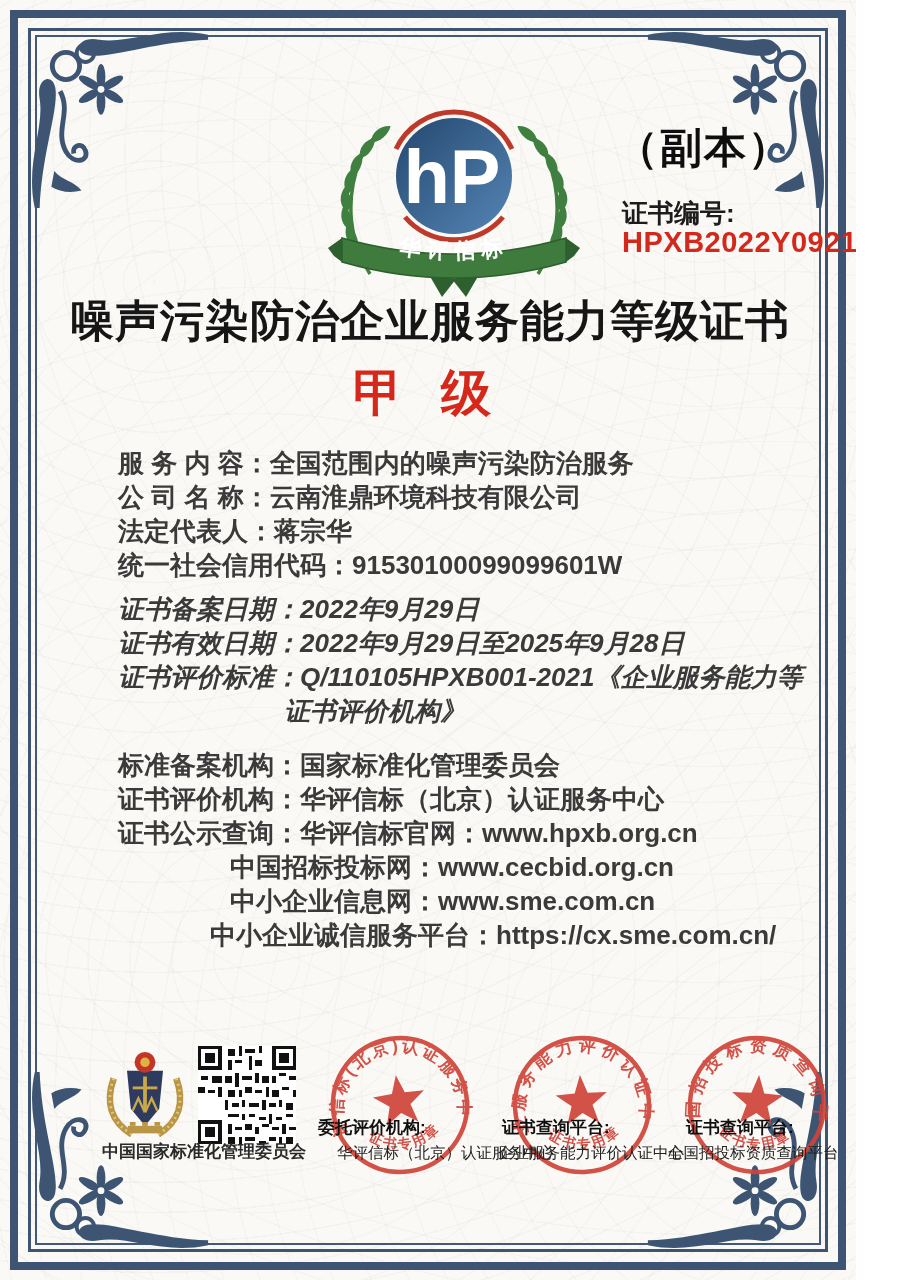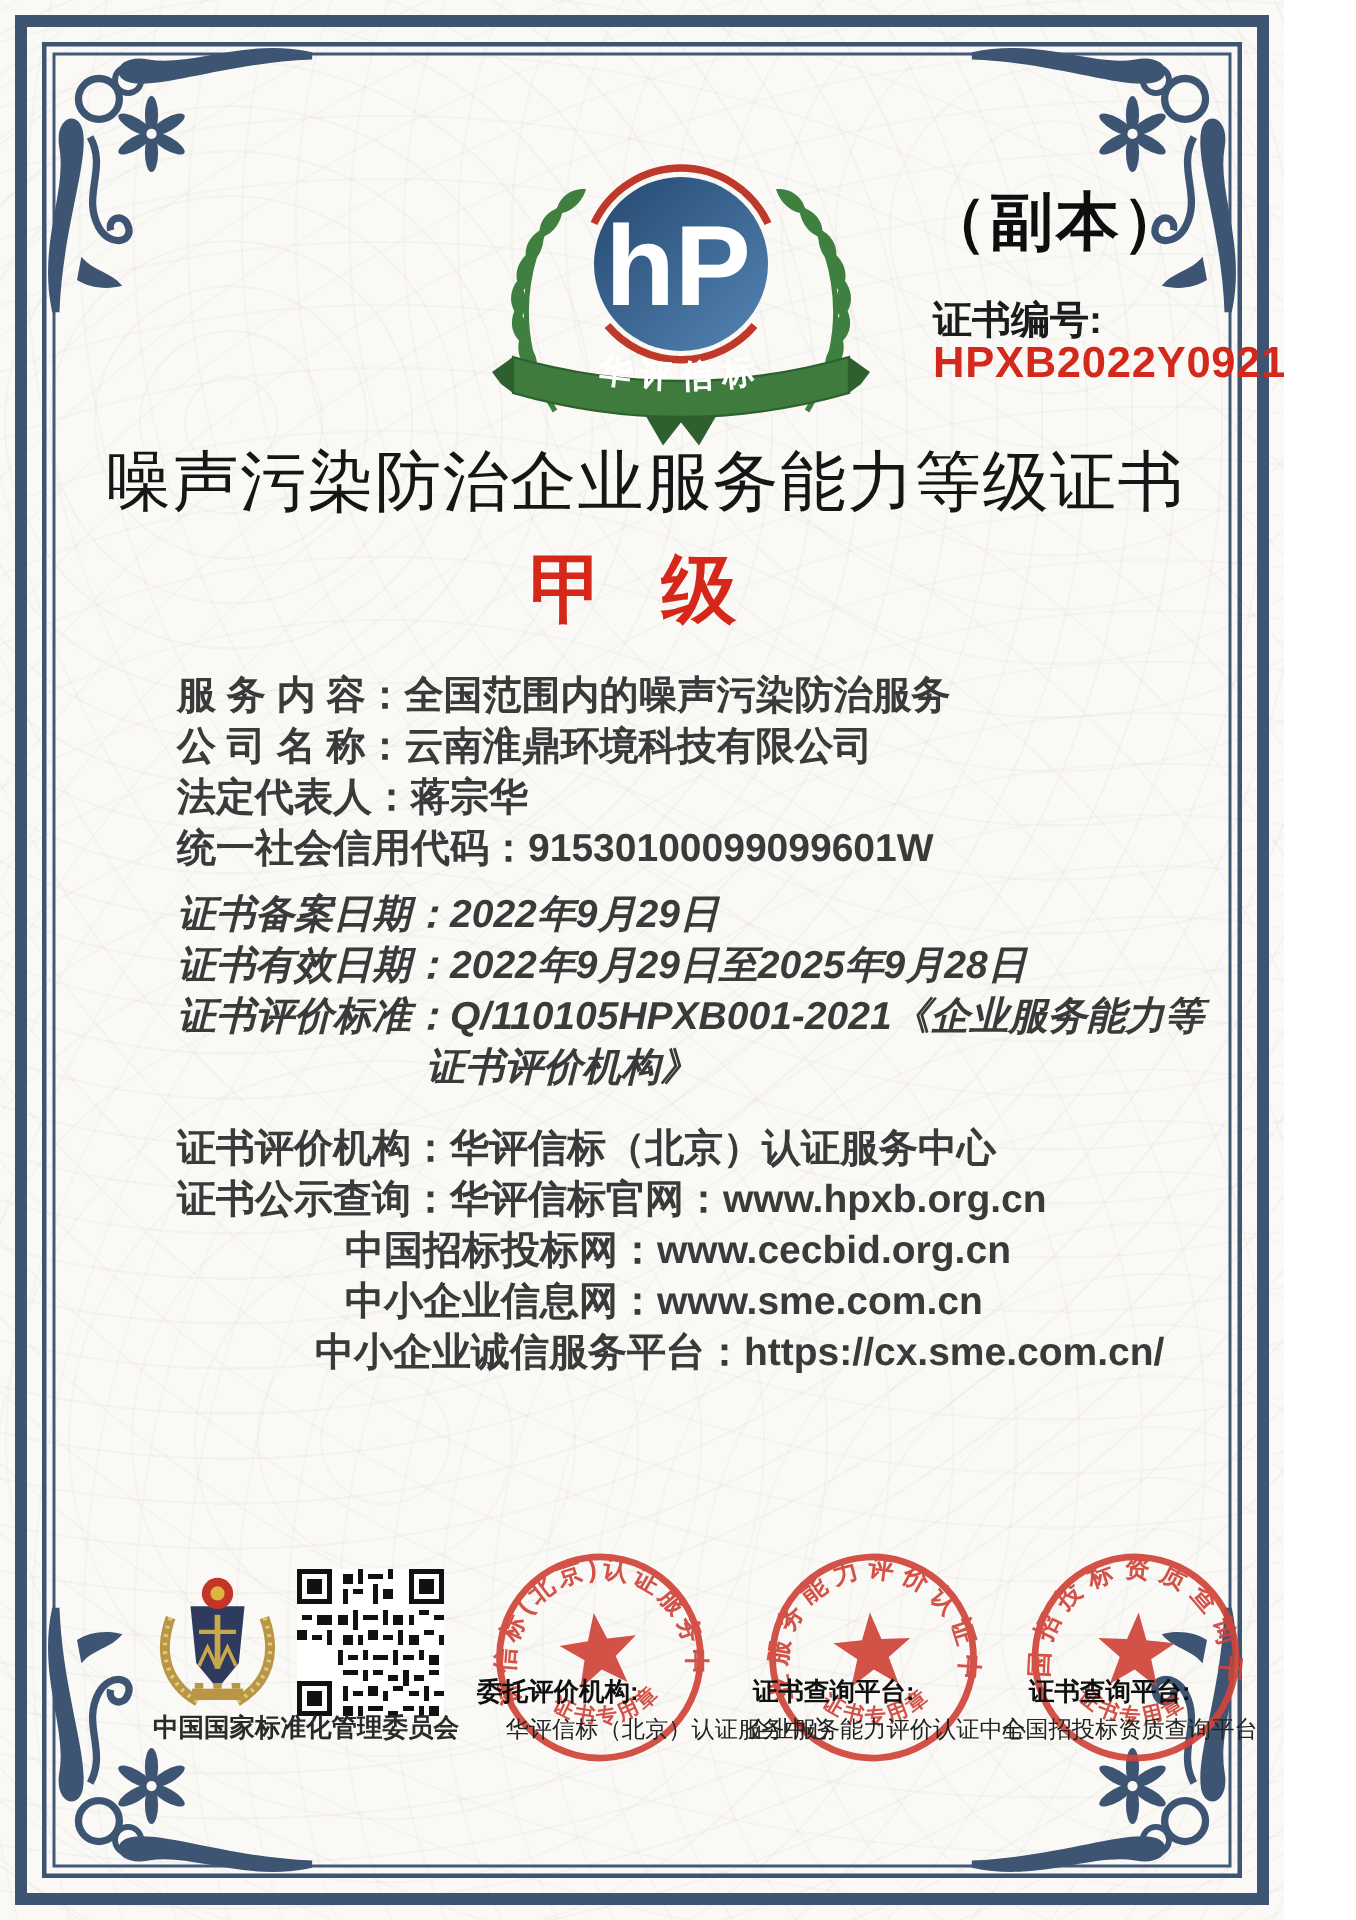--- a/index.html
+++ b/index.html
@@ -23,21 +23,21 @@
   .corner.bl{left:27px;bottom:27px;transform:scaleY(-1);}
   .corner.br{right:27px;bottom:27px;transform:scale(-1,-1);}
 
   .logo{position:absolute;left:322px;top:90px;width:264px;height:218px;}
 
   .copy-label{position:absolute;left:616px;top:120px;font-size:42px;font-weight:800;color:#0e0e0e;letter-spacing:2px;}
   .certno-label{position:absolute;left:622px;top:196px;font-size:26px;font-weight:700;color:#1c1c1c;}
   .certno-value{position:absolute;left:622px;top:226px;font-size:29px;font-weight:700;color:#d2291c;letter-spacing:.5px;}
 
   .title{position:absolute;left:4px;right:0;top:292px;margin:0;text-align:center;
-    font-size:44px;font-weight:400;color:#161616;letter-spacing:1px;}
+    font-size:44px;font-weight:700;color:#161616;letter-spacing:1px;}
   .grade{position:absolute;left:0;right:0;top:360px;text-align:center;
     font-size:50px;font-weight:800;color:#d5281b;letter-spacing:12px;}
 
   .block{position:absolute;left:118px;color:#3a3a3a;font-size:26px;font-weight:600;}
   .block .line{height:34px;line-height:34px;white-space:nowrap;}
   .b1{top:446px;}
   .b2{top:592px;font-style:italic;}
   .b3{top:748px;}
   .ind166{padding-left:166px;}
   .ind112{padding-left:112px;}
@@ -179,20 +179,21 @@
   </div>
 
   <div class="block b2">
     <div class="line">证书备案日期：2022年9月29日</div>
     <div class="line">证书有效日期：2022年9月29日至2025年9月28日</div>
     <div class="line">证书评价标准：Q/110105HPXB001-2021《企业服务能力等</div>
     <div class="line ind166">证书评价机构》</div>
   </div>
 
   <div class="block b3">
+    <div class="line">标准备案机构：国家标准化管理委员会</div>
     <div class="line">证书评价机构：华评信标（北京）认证服务中心</div>
     <div class="line">证书公示查询：华评信标官网：www.hpxb.org.cn</div>
     <div class="line ind112">中国招标投标网：www.cecbid.org.cn</div>
     <div class="line ind112">中小企业信息网：www.sme.com.cn</div>
     <div class="line ind92">中小企业诚信服务平台：https://cx.sme.com.cn/</div>
   </div>
 
   <svg class="emblem" viewBox="0 0 90 95">
     <path d="M12,30 C3,55 9,76 31,89" fill="none" stroke="#b99646" stroke-width="7"></path>
     <path d="M78,30 C87,55 81,76 59,89" fill="none" stroke="#b99646" stroke-width="7"></path>

